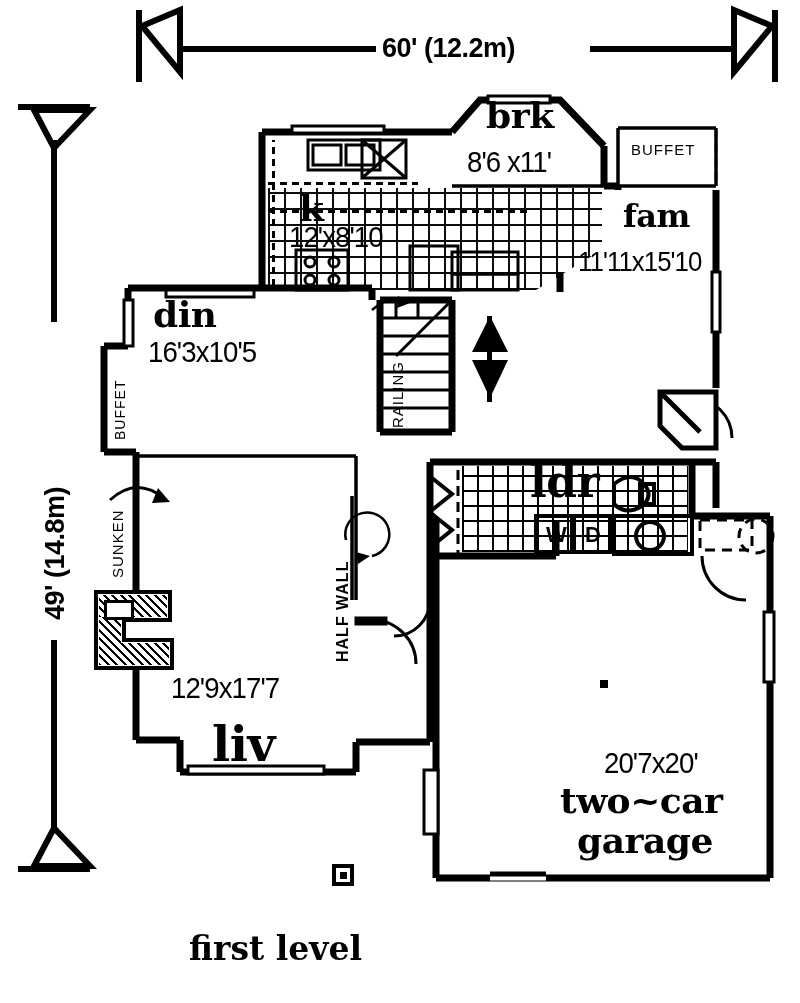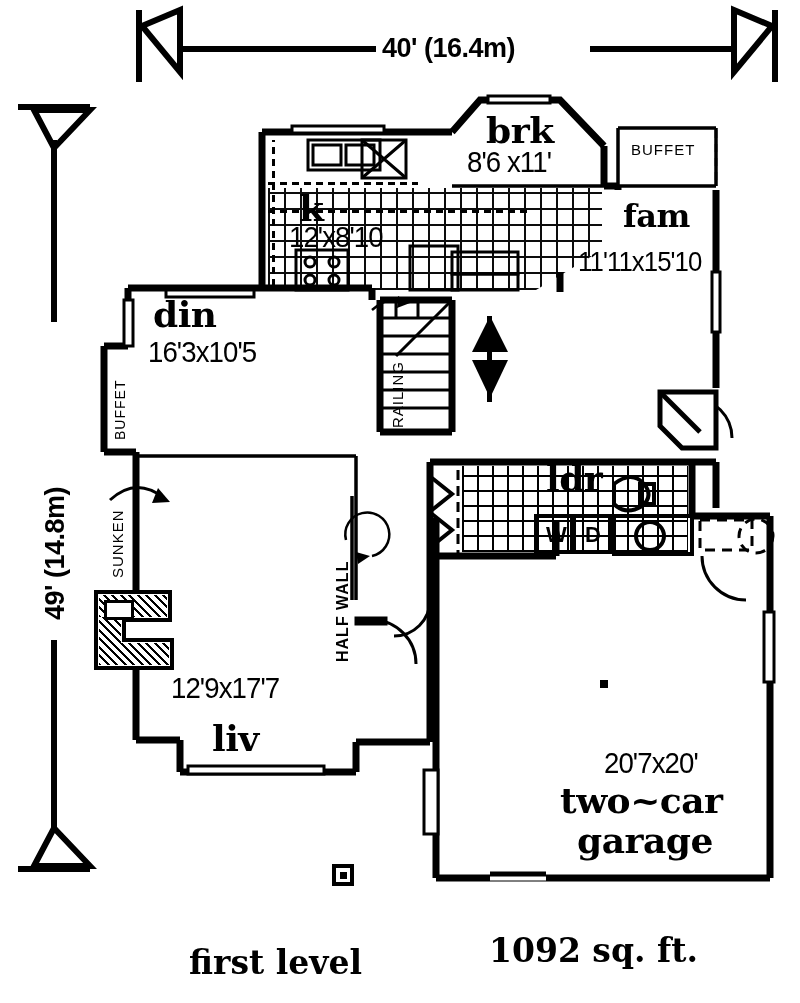--- a/index.html
+++ b/index.html
@@ -56,21 +56,21 @@
     <rect x="136" y="10" width="6" height="72" fill="#000"></rect>
 
     <polygon points="142,26 180,10 180,72" fill="#fff" stroke="#000" stroke-width="6"></polygon>
 
     <rect x="772" y="10" width="6" height="72" fill="#000"></rect>
     <polygon points="772,26 734,10 734,72" fill="#fff" stroke="#000" stroke-width="6"></polygon>
 
     <rect x="178" y="46" width="198" height="6" fill="#000"></rect>
     <rect x="590" y="46" width="146" height="6" fill="#000"></rect>
   </svg>
-  <div class="dimtxt-top" style="left:382px;top:33px;">40' (16.4m)</div>
+  <div class="dimtxt-top" style="left:382px;top:33px;">60' (12.2m)</div>
 </div>
 
 <div class="abs" style="left:0;top:0;width:110px;height:1003px;">
   <svg width="110" height="1003">
     <rect x="18" y="104" width="72" height="6" fill="#000"></rect>
     <polygon points="34,110 54,148 90,110" fill="#fff" stroke="#000" stroke-width="6"></polygon>
     <rect x="18" y="866" width="72" height="6" fill="#000"></rect>
     <polygon points="34,866 54,828 90,866" fill="#fff" stroke="#000" stroke-width="6"></polygon>
     <rect x="51" y="140" width="6" height="182" fill="#000"></rect>
     <rect x="51" y="640" width="6" height="192" fill="#000"></rect>
@@ -270,48 +270,47 @@
               clip-path:polygon(0 0,334px 0,334px 62px,268px 102px,0 102px);"></div>
   <div class="abs tile2" style="left:462px;top:466px;width:226px;height:86px;"></div>
 
   <div class="abs dashline" style="left:268px;top:210px;width:260px;height:3px;"></div>
   <div class="abs dashlineV" style="left:272px;top:140px;width:3px;height:146px;"></div>
   <div class="abs dashline" style="left:268px;top:182px;width:150px;height:3px;"></div>
 
   <div class="rname" style="left:299px;top:190px;font-size:36px;">k</div>
   <div class="rdim" style="left:289px;top:222px;font-size:30px;">12'x8'10</div>
 
-  <div class="rname" style="left:486px;top:112px;font-size:36px;">brk</div>
+  <div class="rname" style="left:486px;top:97px;font-size:36px;">brk</div>
   <div class="rdim" style="left:467px;top:147px;font-size:30px;">8'6 x11'</div>
 
   <div class="anno" style="left:631px;top:142px;font-size:15px;letter-spacing:1px;">BUFFET</div>
 
   <div class="rname" style="left:623px;top:200px;font-size:32px;">fam</div>
   <div class="rdim" style="left:578px;top:248px;font-size:28px;">11'11x15'10</div>
 
   <div class="rname" style="left:153px;top:296px;font-size:36px;">din</div>
   <div class="rdim" style="left:148px;top:337px;font-size:30px;">16'3x10'5</div>
 
   <div class="anno rot90" style="left:113px;top:440px;font-size:14px;letter-spacing:1px;">BUFFET</div>
 
   <div class="anno rot90" style="left:390px;top:428px;font-size:15px;letter-spacing:1px;">RAILING</div>
 
   <div class="anno rot90" style="left:110px;top:578px;font-size:15px;letter-spacing:1px;">SUNKEN</div>
 
   <div class="anno rot90" style="left:335px;top:662px;font-size:16px;letter-spacing:1px;font-weight:600;">HALF WALL</div>
 
   <div class="rdim" style="left:171px;top:673px;font-size:30px;">12'9x17'7</div>
-  <div class="rname" style="left:212px;top:720px;font-size:36px;">liv</div>
-
-  <div class="rname" style="left:530px;top:460px;font-size:36px;margin-left:16px;">ldr</div>
+  <div class="rname" style="left:212px;top:720px;font-size:48px;">liv</div>
+
+  <div class="rname" style="left:530px;top:460px;font-size:44px;">ldr</div>
   <div class="anno" style="left:546px;top:524px;font-size:22px;font-weight:700;">W</div>
   <div class="anno" style="left:585px;top:524px;font-size:22px;font-weight:700;">D</div>
 
   <div class="rdim" style="left:604px;top:748px;font-size:30px;">20'7x20'</div>
   <div class="rname" style="left:560px;top:782px;font-size:36px;">two~car</div>
   <div class="rname" style="left:577px;top:822px;font-size:36px;">garage</div>
 
 </div>
 
 <div id="footer">
-  <div class="foot" style="left:189px;top:18px;">first level</div>
-  <div class="foot" style="left:489px;top:6px;">1092 sq. ft.</div>
+  <div class="foot" style="left:189px;top:4px;">first level</div>
 </div>
 
 </body></html>

